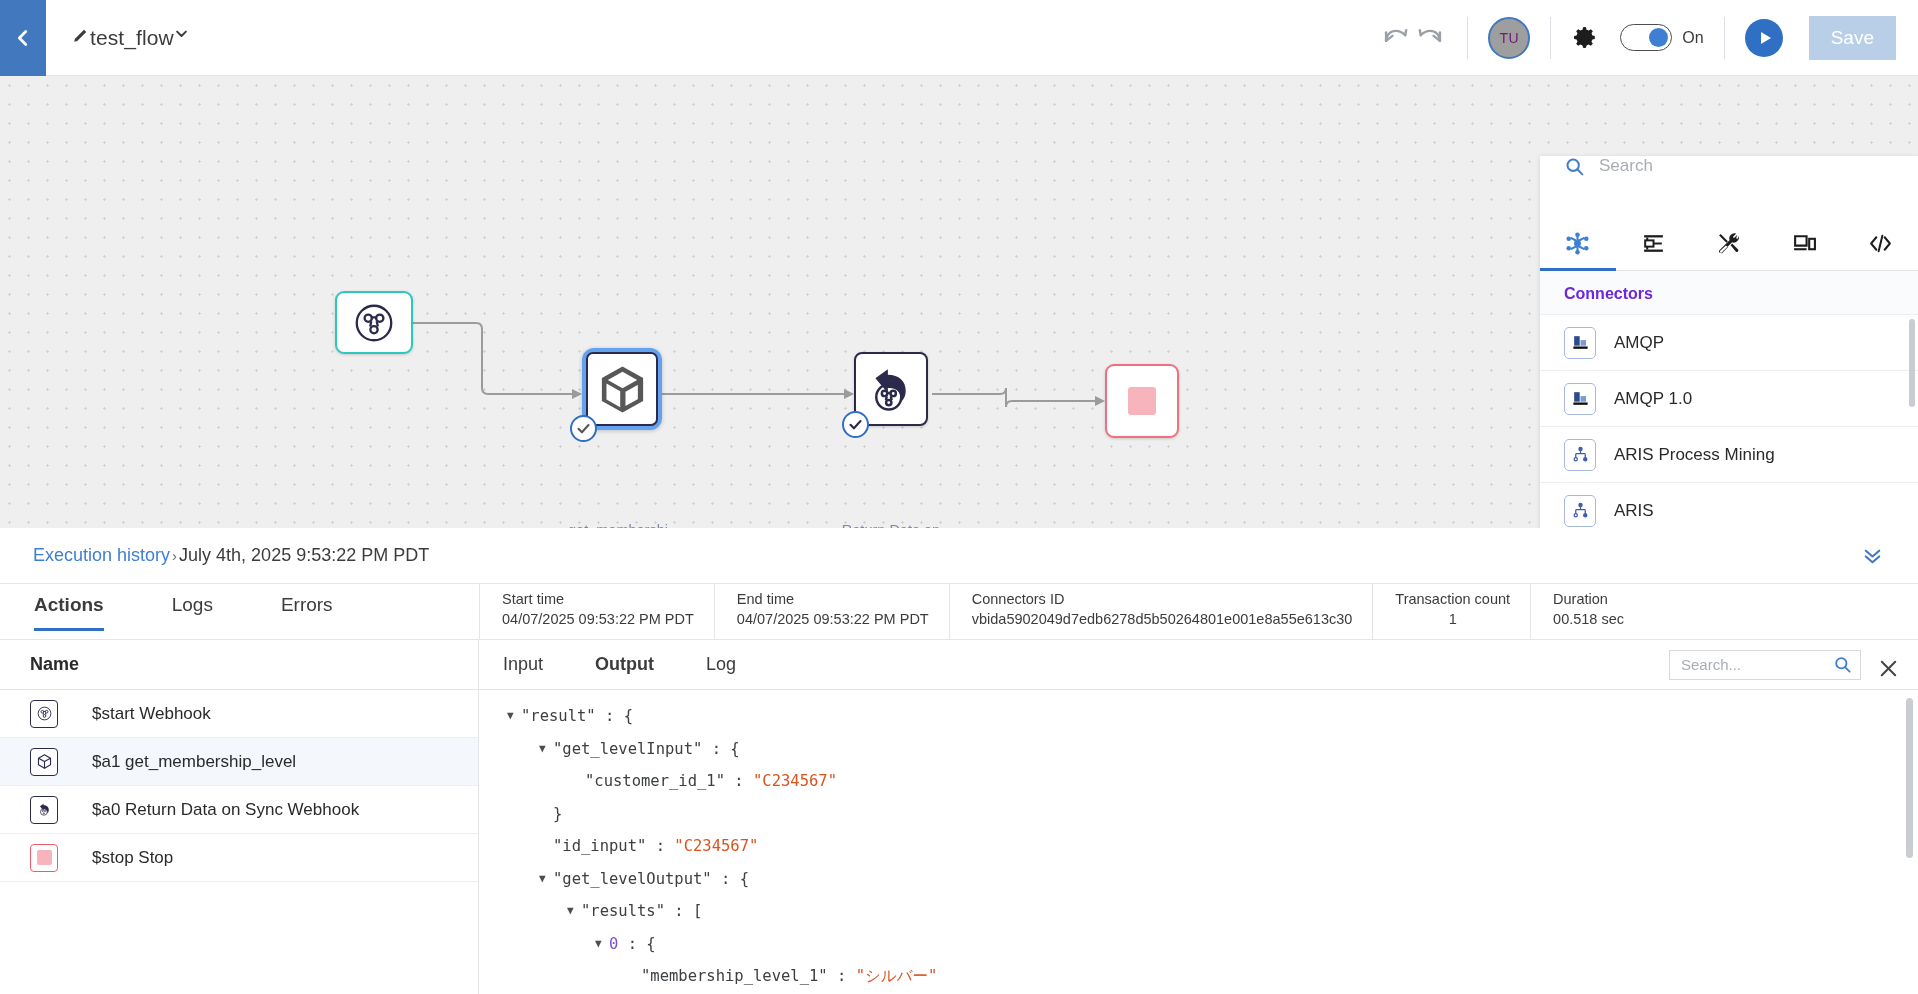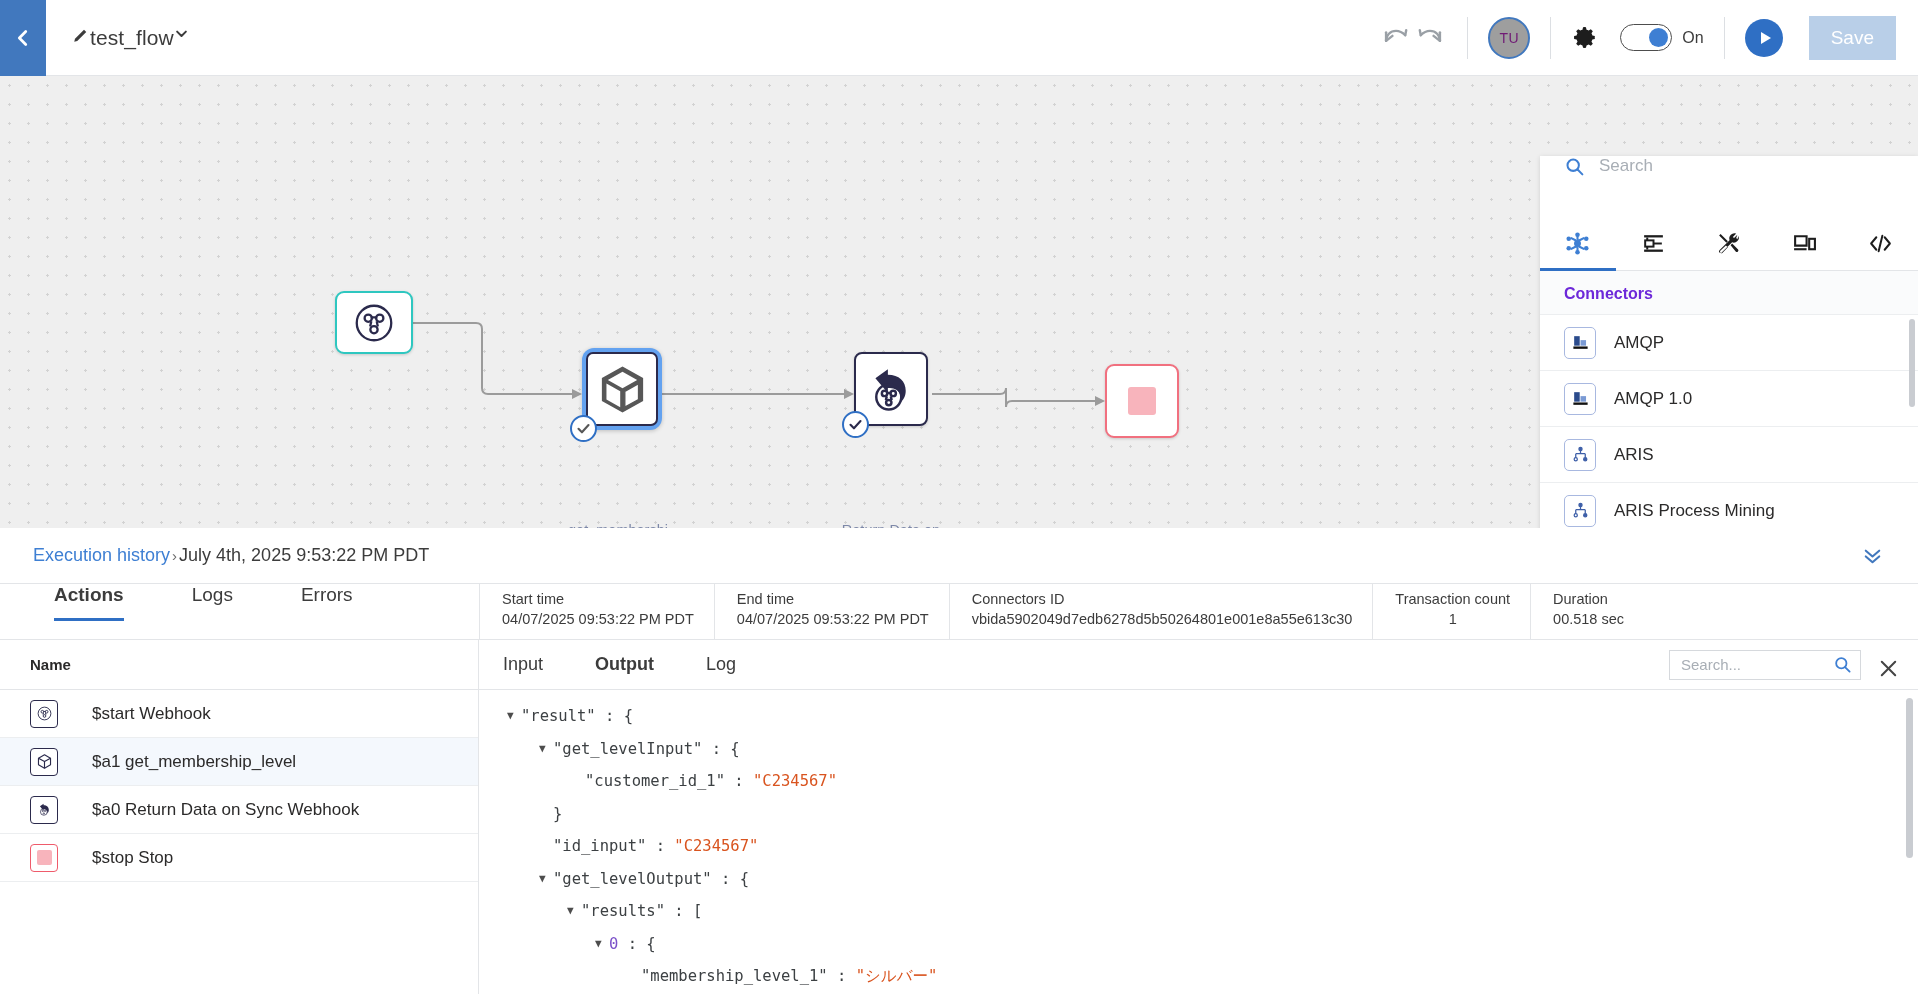--- a/index.html
+++ b/index.html
@@ -204,38 +204,37 @@
     padding: 7px 20px 0 22px; border-left: 1px solid #e3e5e8;
     display: flex; flex-direction: column; gap: 4px;
   }
   .meta-cell.num { align-items: center; }
   .meta-k { font-size: 14.5px; color: #3c3c3c; }
   .meta-v { font-size: 14.5px; color: #3c3c3c; }
 
   
   .bottom-tabs {
     position: absolute; top: 584px; left: 0; width: 479px; height: 56px;
-    display: flex; align-items: flex-start; background: #fff;
+    display: flex; align-items: center; background: #fff;
     border-bottom: 1px solid #e3e5e8;
-    padding-left: 20px;
   }
   .btab {
     padding: 0 0 12px; margin: 0 34px; font-size: 19px; color: #3c3c3c;
     cursor: pointer; border-bottom: 3px solid transparent; margin-bottom: -1px;
   }
   .btab.active { font-weight: bold; border-bottom-color: #2f6fc4; }
 
   
   .actions-pane {
     position: absolute; top: 640px; left: 0; width: 479px; height: 354px;
     background: #fff; border-right: 1px solid #e3e5e8;
   }
   .actions-hd {
     height: 50px; display: flex; align-items: center; padding: 0 30px;
-    font-size: 15px; font-weight: bold; color: #2b2a2a;
+    font-size: 18px; font-weight: bold; color: #2b2a2a;
     border-bottom: 1px solid #e3e5e8;
   }
   .act-row {
     height: 48px; display: flex; align-items: center; gap: 34px;
     padding: 0 30px; border-bottom: 1px solid #eceef0; cursor: pointer;
   }
   .act-row.selected { background: #f4f8fd; }
   .act-icon {
     width: 28px; height: 28px; border: 1px solid #2b2a4c; border-radius: 4px;
     display: flex; align-items: center; justify-content: center; flex: 0 0 auto;
@@ -522,33 +521,33 @@
 
         <div class="rp-item">
           <div class="rp-item-icon">
             <svg viewBox="0 0 24 24" fill="none" stroke="#3e5fa8" stroke-width="1.6">
                 <circle cx="12" cy="5" r="2" fill="#3e5fa8"></circle>
                 <circle cx="6" cy="18" r="2"></circle>
                 <circle cx="18" cy="18" r="2" fill="#3e5fa8"></circle>
                 <path d="M12 7v4M6 11h12M6 11v5M18 11v5"></path>
               </svg>
           </div>
-          <span class="rp-item-label">ARIS</span>
+          <span class="rp-item-label">ARIS Process Mining</span>
         </div>
 
         <div class="rp-item">
           <div class="rp-item-icon">
             <svg viewBox="0 0 24 24" fill="none" stroke="#3e5fa8" stroke-width="1.6">
                 <circle cx="12" cy="5" r="2" fill="#3e5fa8"></circle>
                 <circle cx="6" cy="18" r="2"></circle>
                 <circle cx="18" cy="18" r="2" fill="#3e5fa8"></circle>
                 <path d="M12 7v4M6 11h12M6 11v5M18 11v5"></path>
               </svg>
           </div>
-          <span class="rp-item-label">ARIS Process Mining</span>
+          <span class="rp-item-label">ARIS</span>
         </div>
 
       </div>
     </div>
   </div>
 
   <div class="exec-bar">
     <div class="breadcrumb">
       <span class="bc-link">Execution history</span>
       <span class="bc-sep">›</span>

